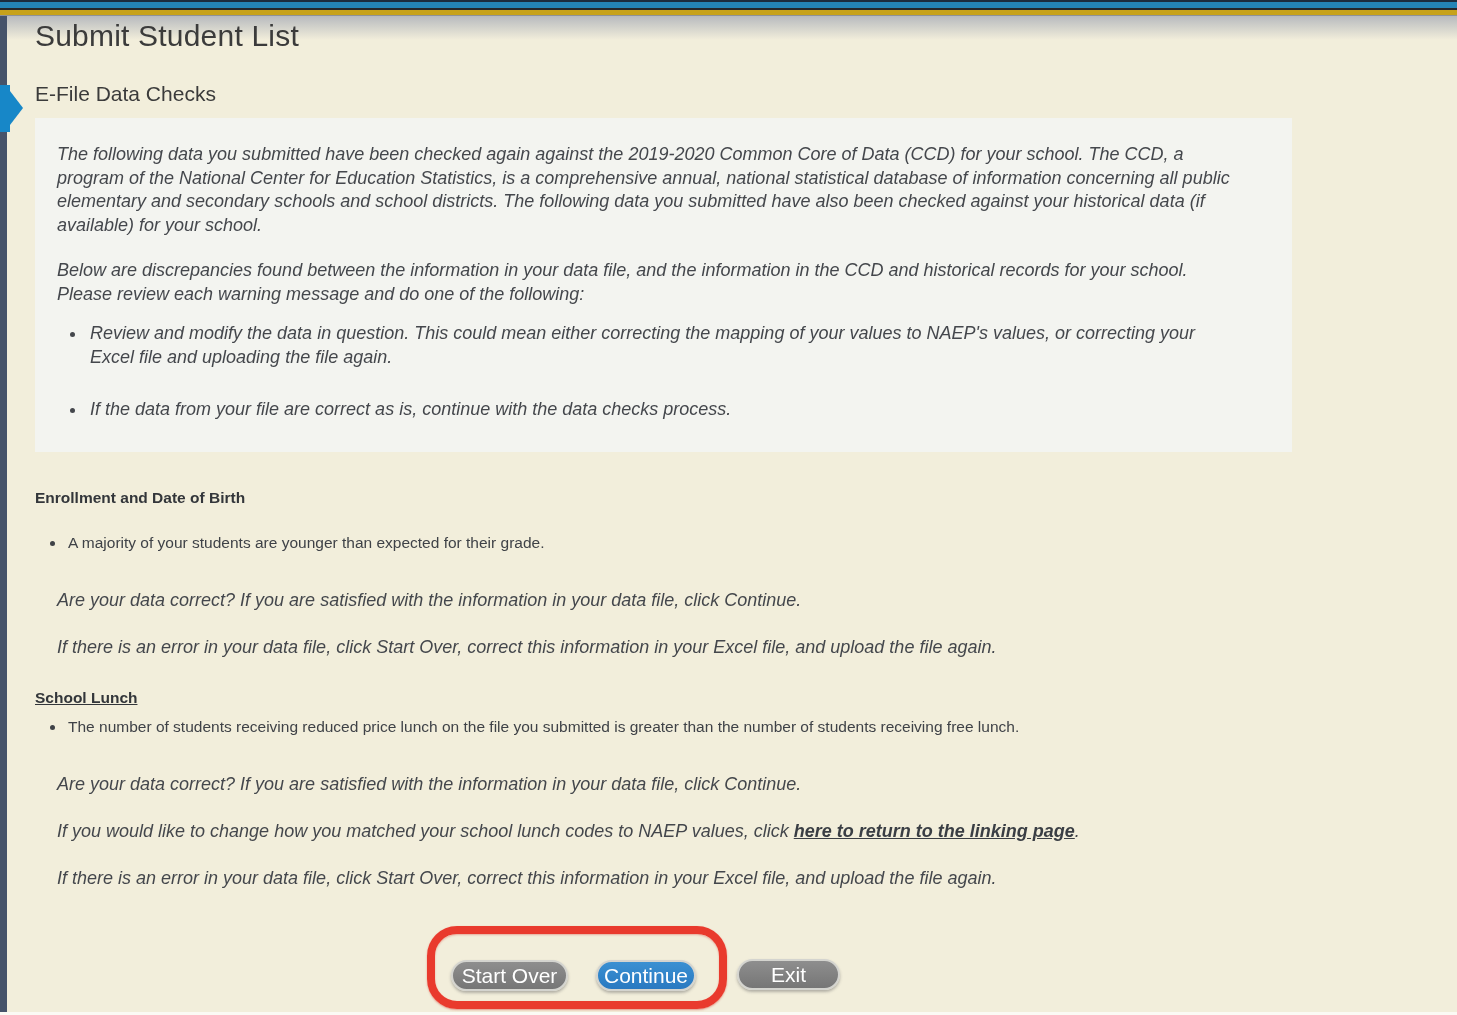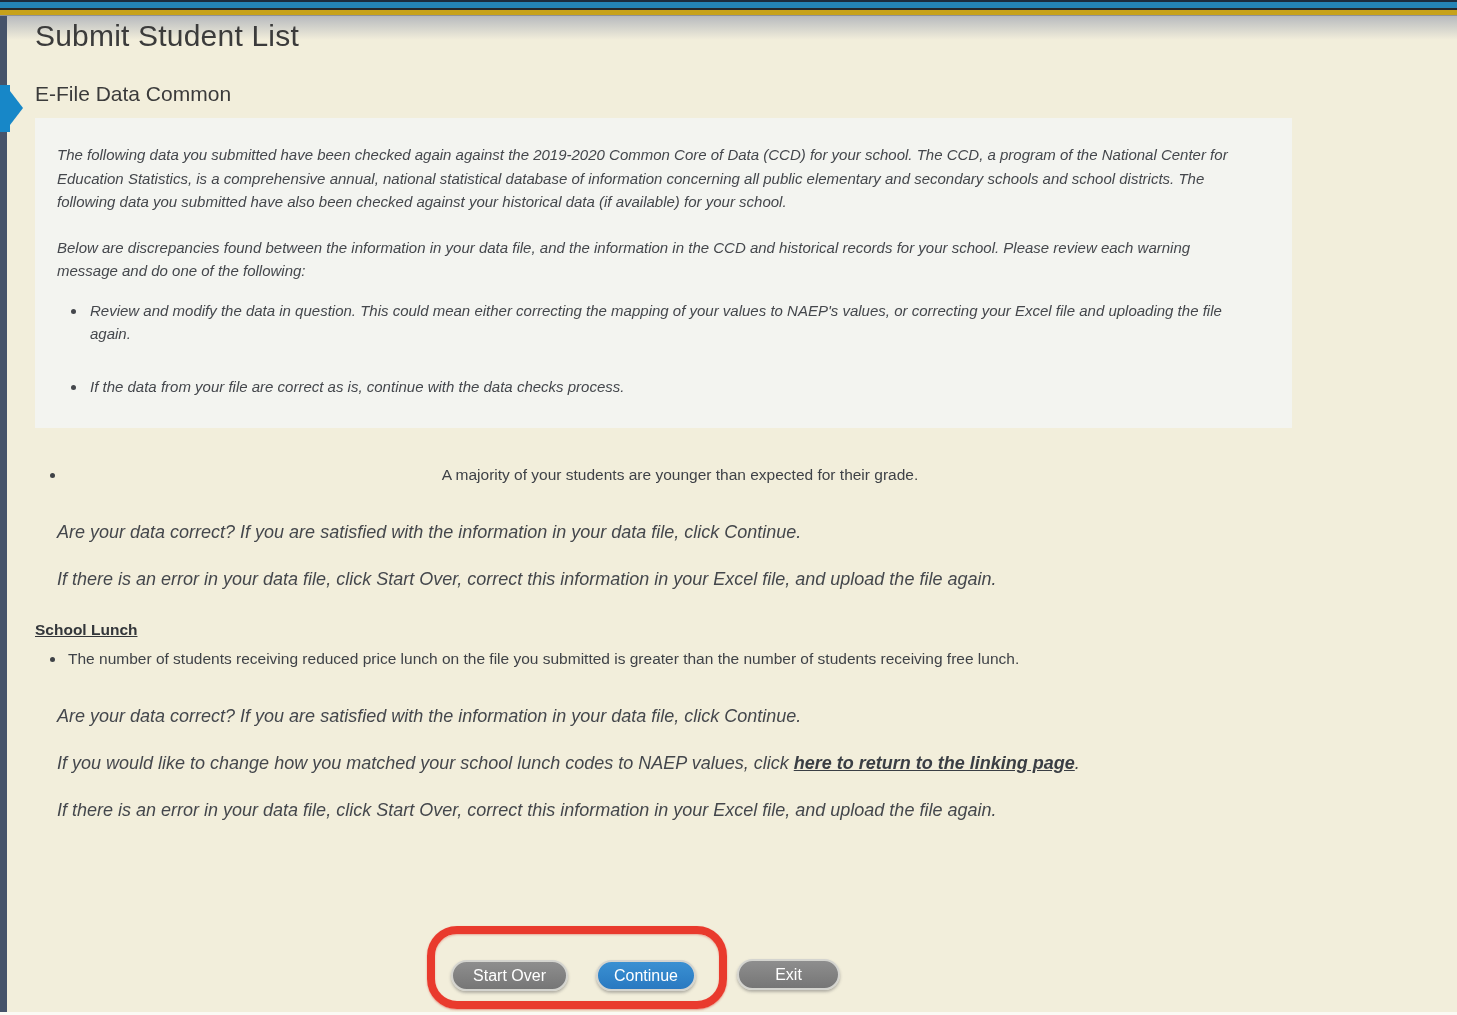--- a/index.html
+++ b/index.html
@@ -44,52 +44,52 @@
     color:#3b3b3b; letter-spacing:.2px;
   }
   h2.section-title {
     margin-top:24px; font-size:21px; line-height:26px;
     font-weight:400; color:#3b3b3b;
   }
   .info-box {
     margin-top:11px; width:1257px;
     background:#f3f4f0;
     padding:25px 48px 30px 22px;
-    font-style:italic; font-size:15px; line-height:23.5px; color:#44474c;
+    font-style:italic; font-size:18px; line-height:23.5px; color:#44474c;
   }
   .info-box p.p1 { margin-bottom:22px; }
   .info-box p.p2 { margin-bottom:16px; }
   .info-box ul { list-style:disc; padding-left:30px; }
   .info-box li { padding-left:3px; margin-bottom:29px; }
   .info-box li:last-child { margin-bottom:0; }
   h3.sub-heading {
     font-size:15.5px; font-weight:700; color:#33363a; line-height:19px;
   }
   h3.enrollment { margin-top:36px; }
   h3.school-lunch { margin-top:30px; text-decoration:underline; }
   ul.plain-list { list-style:disc; padding-left:31px; color:#3f4247; }
-  ul.plain-list.enroll { margin-top:36px;text-align:center; }
+  ul.plain-list.enroll { margin-top:25px; }
   ul.plain-list.lunch { margin-top:9px; }
   ul.plain-list li { font-size:15.5px; line-height:21px; padding-left:2px; }
   p.note {
     font-style:italic; font-size:18px; line-height:21px;
     color:#44474c; padding-left:22px;
   }
   p.note.gap-lg { margin-top:37px; }
   p.note.gap-md { margin-top:26px; }
   a.inline-link {
     font-weight:700; font-style:italic; color:#3a3e44;
     text-decoration:underline; cursor:pointer;
   }
   
   .pill {
     position:absolute; z-index:4;
     height:31px; border-radius:16px;
     border:2px solid #d4d4cf;
-    color:#ffffff; font-size:16px; line-height:27px; text-align:center;
+    color:#ffffff; font-size:21px; line-height:27px; text-align:center;
     font-family:"Liberation Sans", sans-serif;
     box-shadow:0 2px 3px rgba(100,100,100,.45);
     cursor:pointer; display:block;
   }
   .pill.gray { background:linear-gradient(#8e8e8e, #767676); }
   .pill.blue { background:linear-gradient(#3a90d2, #2979c1); }
   #btn-start    { left:451px; top:960px; width:117px; }
   #btn-continue { left:596px; top:960px; width:100px; }
   #btn-exit     { left:737px; top:959px; width:103px; }
   
@@ -116,31 +116,32 @@
 </div>
 <div class="top-fade"></div>
 
 <div class="left-rail"></div>
 <div class="pointer-arrow"></div>
 
 <div class="content">
 
   <h1 class="page-title">Submit Student List</h1>
 
-  <h2 class="section-title">E-File Data Common</h2>
+  <h2 class="section-title">E-File Data Checks</h2>
 
   <div class="info-box">
     <p class="p1">The following data you submitted have been checked again against the 2019-2020 Common Core of Data (CCD) for your school. The CCD, a program of the National Center for Education Statistics, is a comprehensive annual, national statistical database of information concerning all public elementary and secondary schools and school districts. The following data you submitted have also been checked against your historical data (if available) for your school.</p>
     <p class="p2">Below are discrepancies found between the information in your data file, and the information in the CCD and historical records for your school. Please review each warning message and do one of the following:</p>
     <ul>
       <li>Review and modify the data in question. This could mean either correcting the mapping of your values to NAEP's values, or correcting your Excel file and uploading the file again.</li>
       <li>If the data from your file are correct as is, continue with the data checks process.</li>
     </ul>
   </div>
 
+  <h3 class="sub-heading enrollment">Enrollment and Date of Birth</h3>
   <ul class="plain-list enroll">
     <li>A majority of your students are younger than expected for their grade.</li>
   </ul>
   <p class="note gap-lg">Are your data correct? If you are satisfied with the information in your data file, click Continue.</p>
   <p class="note gap-md">If there is an error in your data file, click Start Over, correct this information in your Excel file, and upload the file again.</p>
 
   <h3 class="sub-heading school-lunch">School Lunch</h3>
   <ul class="plain-list lunch">
     <li>The number of students receiving reduced price lunch on the file you submitted is greater than the number of students receiving free lunch.</li>
   </ul>

